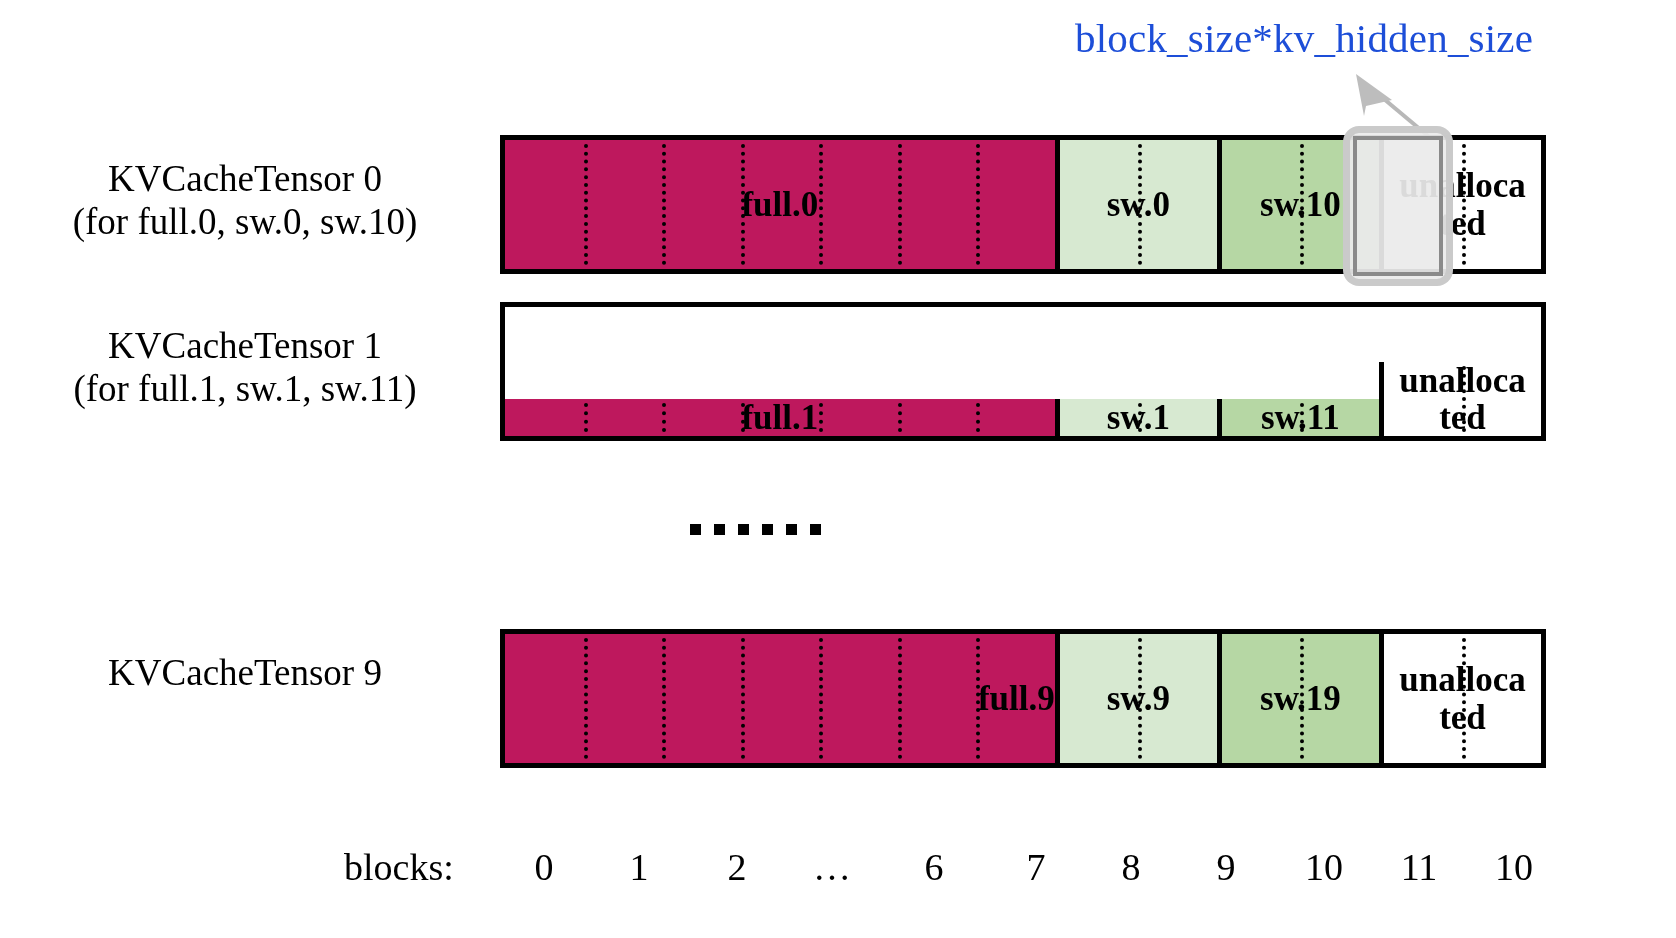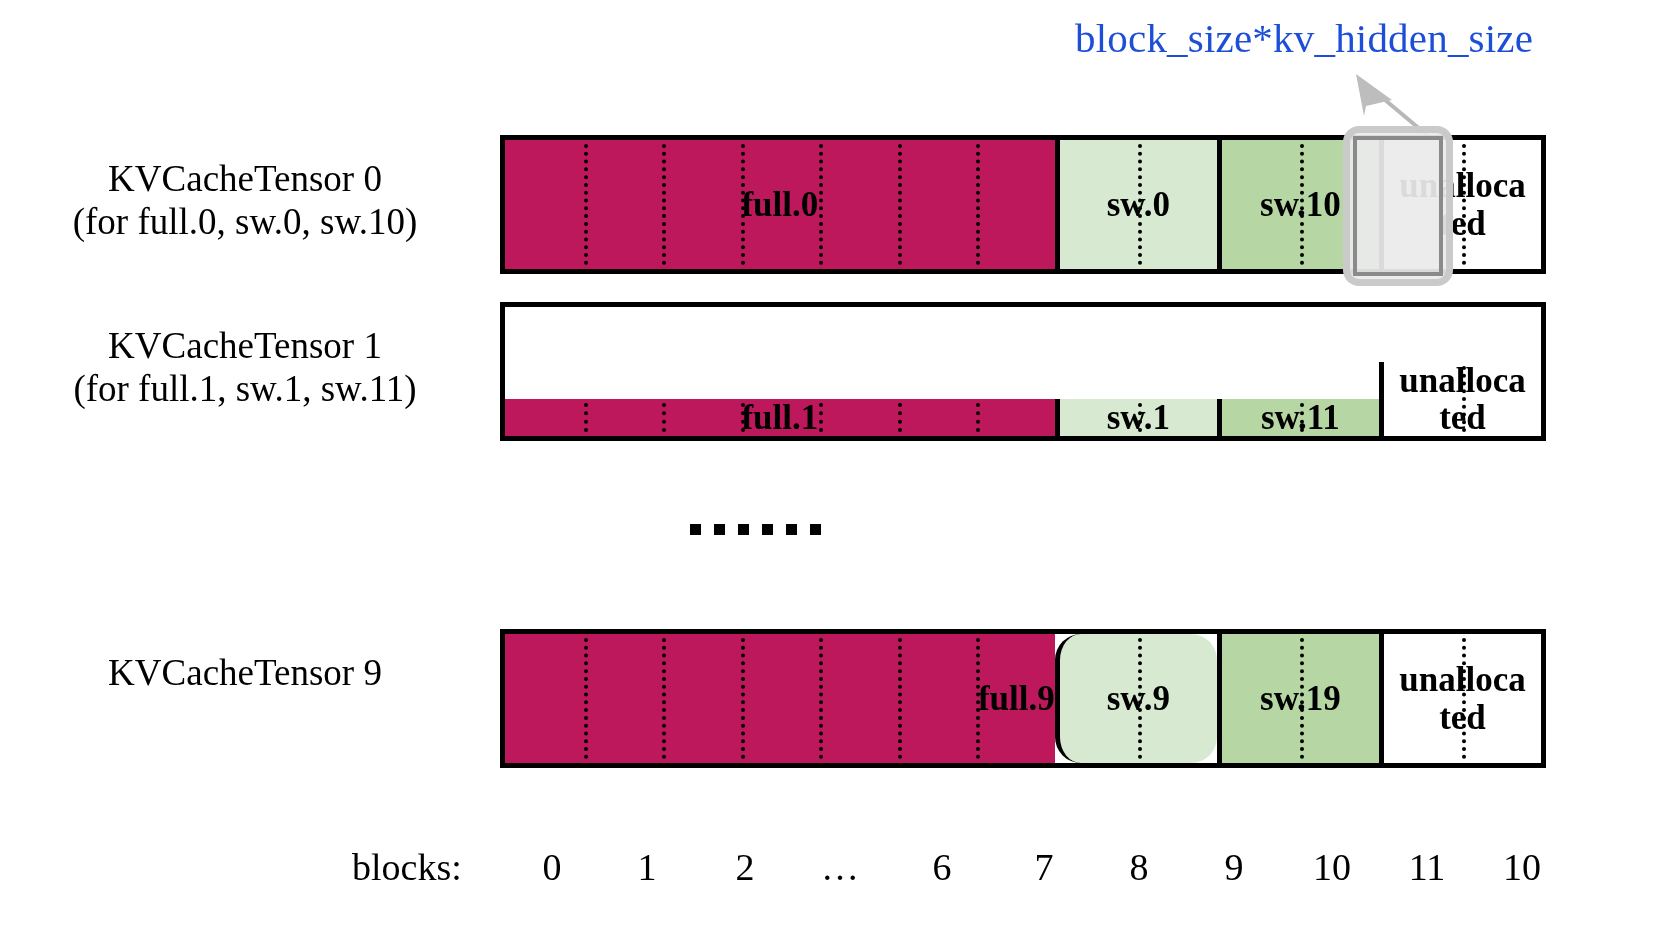--- a/index.html
+++ b/index.html
@@ -131,21 +131,21 @@
   #row-ellipsis span {
     display: block;
     width: 11px;
     height: 11px;
     background: #000000;
   }
 
   
   #blocks-axis {
     position: absolute;
-    left: 12px;
+    left: 4px;
     top: 845px;
     width: 1444px;
     height: 60px;
     padding-left: 27px;
   }
   #blocks-axis-title {
     position: absolute;
     left: 340px;
     top: 0px;
     font-size: 38px;
@@ -265,21 +265,21 @@
       <div class="dots">
         <i style="left:14.2857%"></i>
           <i style="left:28.5714%"></i>
           <i style="left:42.8571%"></i>
           <i style="left:57.1428%"></i>
           <i style="left:71.4285%"></i>
           <i style="left:85.7142%"></i>
       </div>
       <span class="seg-label">full.9</span>
     </div>
-    <div class="seg swa" style="flex:2;border-radius:26px;">
+    <div class="seg swa" style="flex:2;">
       <div class="dots">
           <i style="left:50%"></i>
         </div>
       <span class="seg-label">sw.9</span>
     </div>
     <div class="seg swb" style="flex:2;">
       <div class="dots">
           <i style="left:50%"></i>
         </div>
       <span class="seg-label">sw.19</span>

